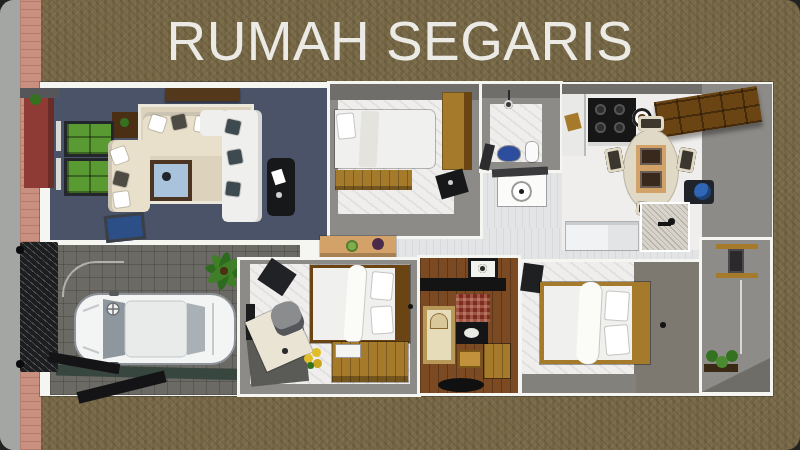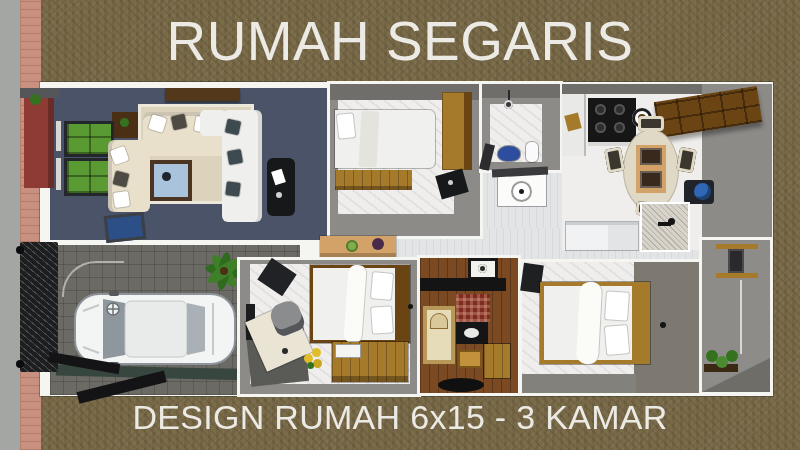--- a/index.html
+++ b/index.html
@@ -1,17 +1,17 @@
 <!DOCTYPE html>
 <html style="--bg_olive: #796a48; --text_light: #eceae5; --street_gray: #a3a6a3; --brick_pink: #c9907f; --brick_mortar: #b57c6d; --plan_white: #f5f5f2; --living_navy: #4a5367; --rug_cream: #ddd3bd; --sofa_beige: #e9e0cb; --sofa_white: #efefed; --pillow_dark: #4e4a44; --table_wood_dark: #4b3421; --table_blue: #a9c3dc; --shelf_green: #5a9a33; --black: #17181a; --wood_mid: #a67a2b; --wood_dark: #6b4413; --wall_gray: #8c8b88; --wall_gray_dark: #6f6e6b; --floor_white: #efeeec; --floor_tile: #e3e4e5; --bed_white: #f0f0ee; --carport_gray: #6b6a64; --car_white: #f3f4f4; --car_glass: #8e969e; --plant_green: #35721f; --gate_black: #1d1e20; --fence_red: #8e3b35; --stove_black: #161616; --counter_white: #e9e9e7; --dining_cream: #e0d9c5; --runner_tan: #d2a268; --mat_dark: #39291c; --dispenser_blue: #2f66b5; --island_speck: #d7d3ca; --fridge_white: #f1f2f3; --taupe_wall: #7e7970; --prayer_wood: #7c4a22; --prayer_rug: #e7dcba; --prayer_red: #7e2c20; --gold: #c2913c; --desk_cream: #eae4d4; --chair_gray: #8a8c8e; --sun_yellow: #e2bd2a; --service_gray: #8d8c88; --toilet_blue: #2d4d9e;"><head>
 <meta charset="utf-8">
 <style>
   html,body{margin:0;padding:0;background:#222;}
   .scene{position:relative;width:800px;height:450px;overflow:hidden;
-         font-family:"Liberation Sans",sans-serif;}
+         font-family:"Liberation Sans",sans-serif;border-radius:14px;}
   .abs{position:absolute;}
   
   .bg{left:0;top:0;width:800px;height:450px;background-color:var(--bg_olive,#796a48);}
   .bg:after{content:"";position:absolute;inset:0;
     background:
       repeating-linear-gradient(45deg, rgba(0,0,0,.08) 0 2px, transparent 2px 6px),
       repeating-linear-gradient(-45deg, rgba(255,255,255,.05) 0 1px, transparent 1px 5px),
       repeating-linear-gradient(90deg, rgba(52,42,18,.10) 0 3px, transparent 3px 8px);}
   .street{left:0;top:0;width:20px;height:450px;background:var(--street_gray,#a3a6a3);}
   .brick{left:20px;top:0;width:21px;height:450px;background-color:var(--brick_pink,#c9907f);
@@ -244,14 +244,13 @@
   <div class="abs" style="left:20px;top:88px;width:40px;height:10px;background:#55565a;z-index:3;"></div>
   <div class="abs" style="left:24px;top:98px;width:30px;height:90px;background:var(--fence_red);box-shadow:inset -6px 0 0 rgba(0,0,0,.25);z-index:3;"></div>
   <div class="abs" style="left:30px;top:94px;width:11px;height:11px;border-radius:50%;background:var(--plant_green);z-index:3;"></div>
   <div class="abs stripes" style="left:20px;top:242px;width:38px;height:130px;background-color:var(--gate_black);z-index:3;border-radius:2px;"></div>
   <div class="abs" style="left:16px;top:246px;width:8px;height:8px;border-radius:50%;background:#0c0c0e;z-index:3;"></div>
   <div class="abs" style="left:16px;top:360px;width:8px;height:8px;border-radius:50%;background:#0c0c0e;z-index:3;"></div>
   <div class="abs" style="left:48px;top:358px;width:72px;height:10px;background:#141416;transform:rotate(10deg);z-index:3;"></div>
   <div class="abs" style="left:78px;top:392px;width:90px;height:12px;background:#141416;transform:rotate(-14deg);transform-origin:left center;z-index:3;"></div>
 
   <div class="abs title">RUMAH SEGARIS</div>
-  <div class="abs caption">DESIGN RUMAH 6x15 - 3 KAMAR</div>
 </div>
 
 </body></html>

